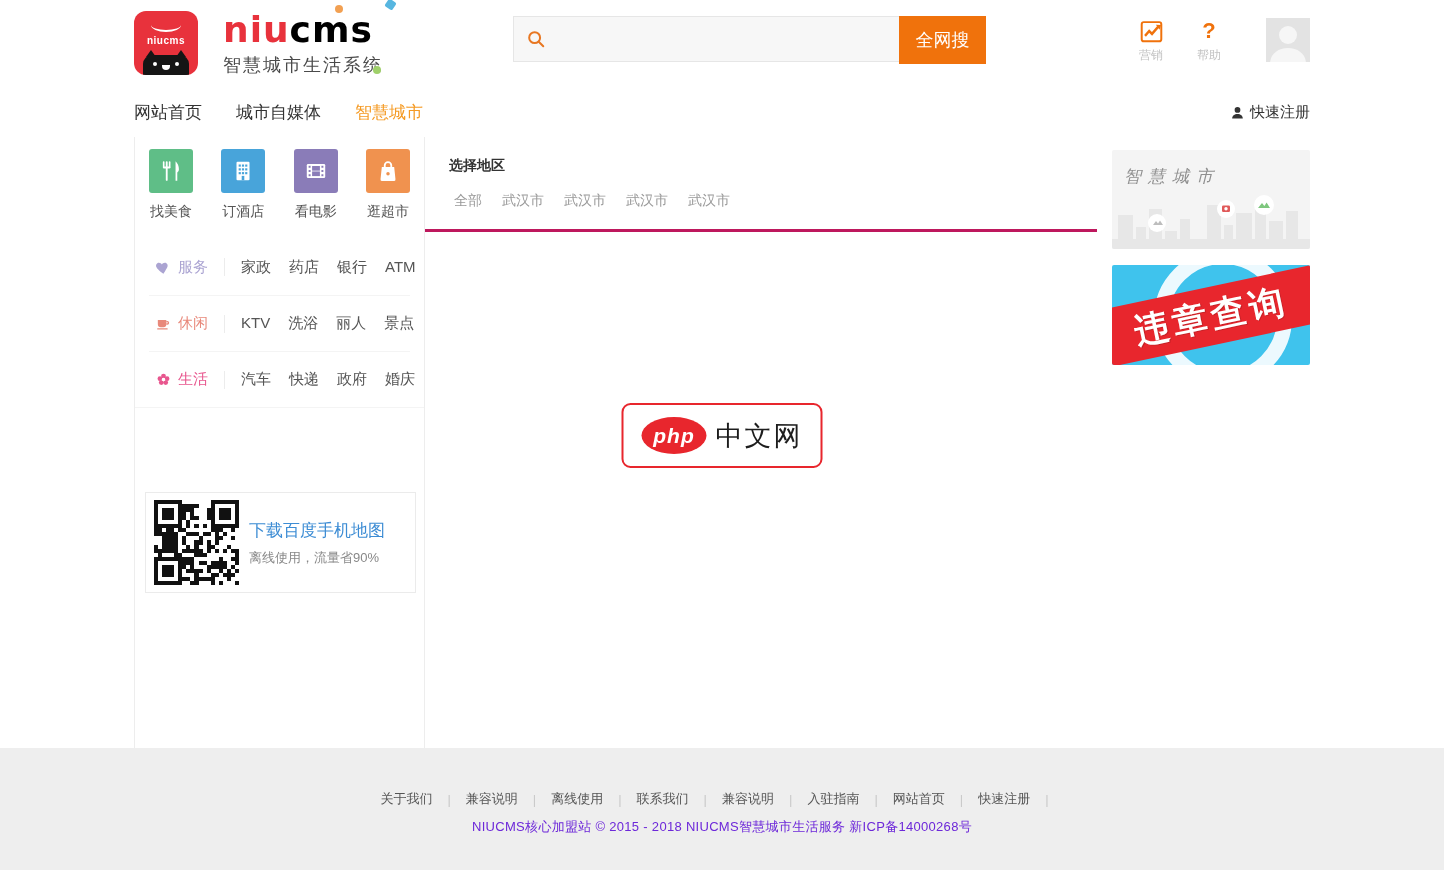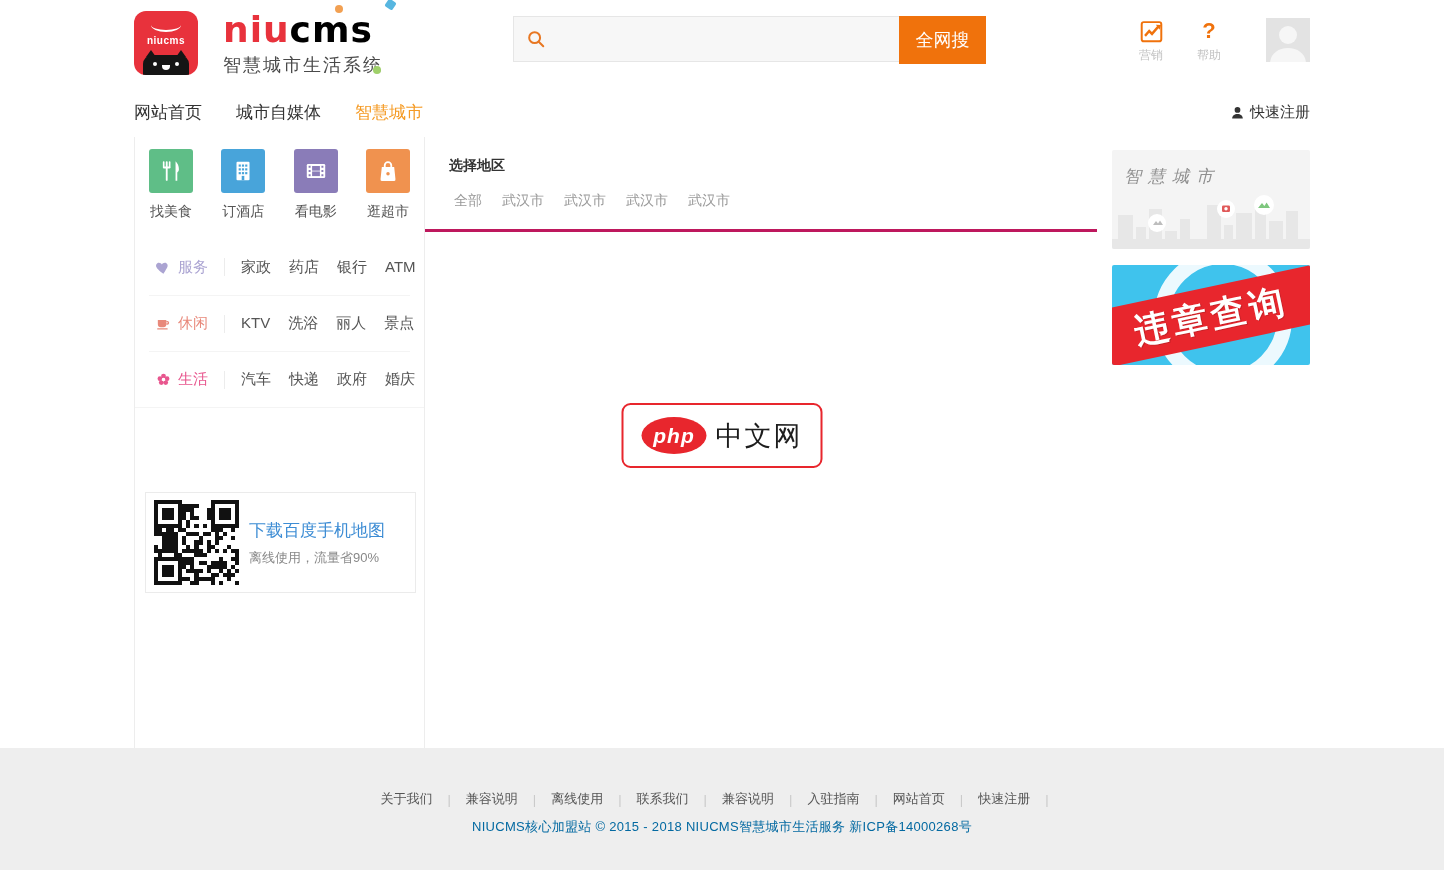--- a/index.html
+++ b/index.html
@@ -95,21 +95,21 @@
   .banner-city svg { position:absolute; bottom:0; left:0; }
   .banner-violation { height:100px; margin-top:16px; background:#3fc3ed; }
   .ring { position:absolute; left:42px; top:-16px; width:138px; height:138px; border:15px solid rgba(255,255,255,.9); border-radius:50%; }
   .ribbon { position:absolute; left:-16px; top:22px; width:230px; height:58px; background:#e8262d; transform:rotate(-12deg); display:flex; align-items:center; justify-content:center; color:#fff; font-size:35px; font-weight:bold; letter-spacing:4px; text-shadow:1px 1px 0 rgba(0,0,0,.15); }
 
   
   .site-footer { background:#eee; height:122px; padding-top:42px; margin-top:0; }
   .footer-links { display:flex; justify-content:center; align-items:center; font-size:13px; }
   .footer-links a { color:#555; text-decoration:none; cursor:pointer; }
   .footer-links .sep { color:#c9c9c9; margin:0 15px; }
-  .copyright { text-align:center; font-size:13px; color:#0369a1; margin-top:10px; letter-spacing:.3px; }
+  .copyright { text-align:center; font-size:13px; color:#6d28d9; margin-top:10px; letter-spacing:.3px; }
 </style>
 </head>
 <body>
 
 <div class="page">
 
   <header class="site-header">
     <div class="wrap header-wrap">
       <div class="brand">
         <div class="brand-icon">

